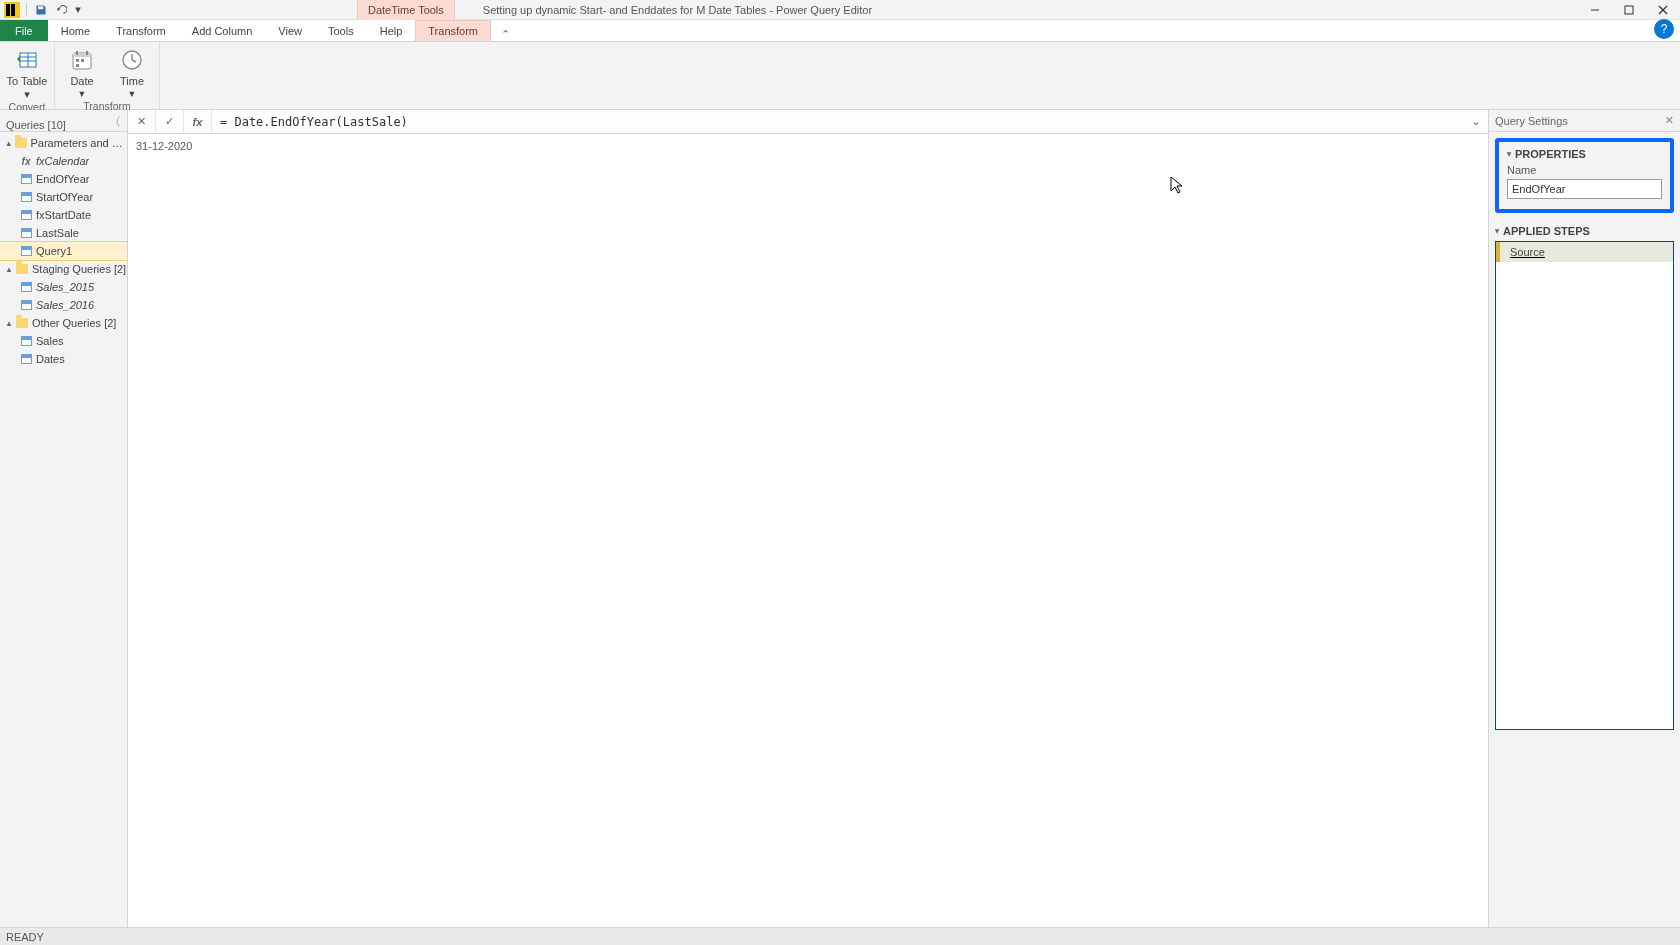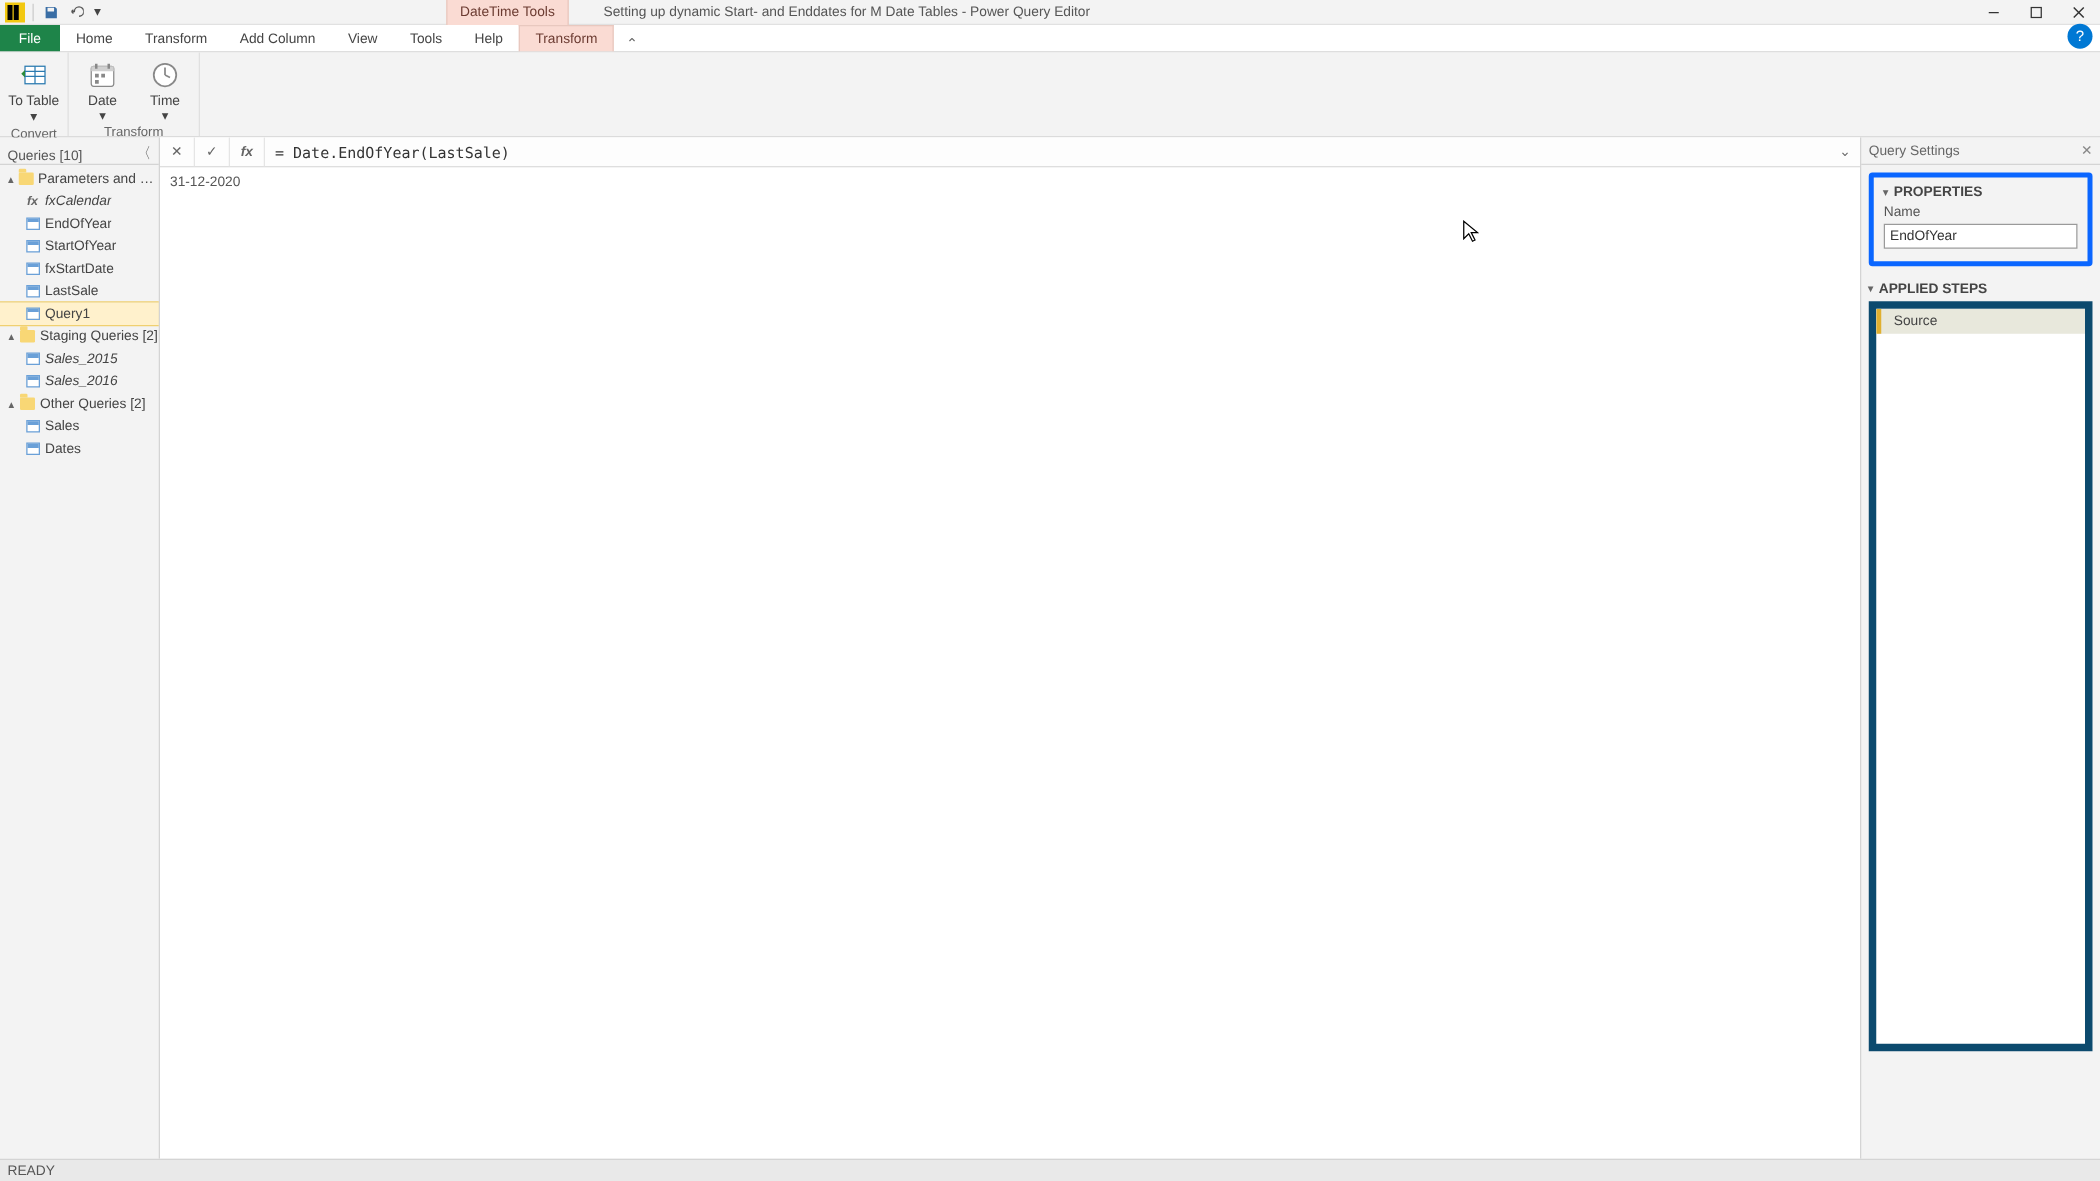--- a/index.html
+++ b/index.html
@@ -105,21 +105,21 @@
 
 .settings-pane { width:192px; background:#f3f3f3; border-left:1px solid #d4d4d4; display:flex; flex-direction:column;}
 .settings-pane .hdr { height:22px; border-bottom:1px solid #d4d4d4; display:flex; align-items:center; padding:0 6px; color:#666;}
 .settings-pane .hdr .close-btn { margin-left:auto; cursor:pointer; color:#888;}
 .settings-body { flex:1; padding:6px 6px; overflow:auto;}
 .section-title { font-weight:600; color:#444; font-size:11px; margin-bottom:4px; display:flex; align-items:center; gap:4px;}
 .section-title::before { content:"\25B8"; transform:rotate(90deg); font-size:8px; color:#666;}
 .properties-box { border:4px solid #0a66ff; border-radius:3px; padding:6px 8px 10px; margin-bottom:12px; background:#f3f3f3;}
 .prop-label { font-size:11px; color:#555; margin:2px 0 3px;}
 .prop-input { width:100%; height:20px; border:1px solid #9a9a9a; background:#fff; padding:0 4px; font-size:11px; color:#333;}
-.step-list { border:6px solid #0c4a6e; background:#fff; height:600px; overflow:auto;}
+.step-list { border:1px solid #0c4a6e; background:#fff; height:489px; overflow:auto;text-decoration:underline;}
 .step-item { height:20px; display:flex; align-items:center; padding-left:14px; cursor:pointer; font-size:11px; color:#444;}
 .step-item.selected { background:#e8e8dc; position:relative;}
 .step-item.selected::before { content:""; position:absolute; left:0; top:0; bottom:0; width:4px; background:#e0b030;}
 
 
 .statusbar { height:18px; background:#e9e9e9; border-top:1px solid #d4d4d4; display:flex; align-items:center; padding:0 6px; color:#555; font-size:10.5px;}
 
 
 .cursor { position:absolute; left:1170px; top:176px; pointer-events:none;}
 </style>

